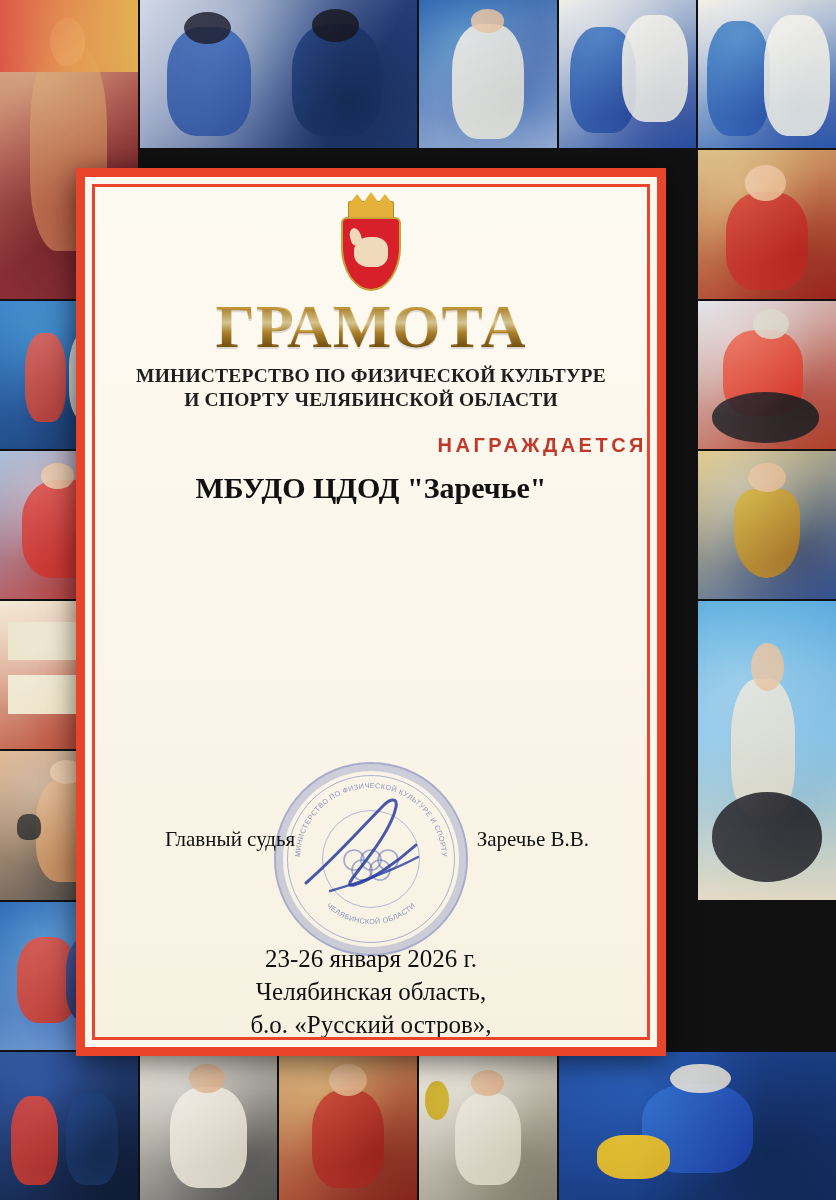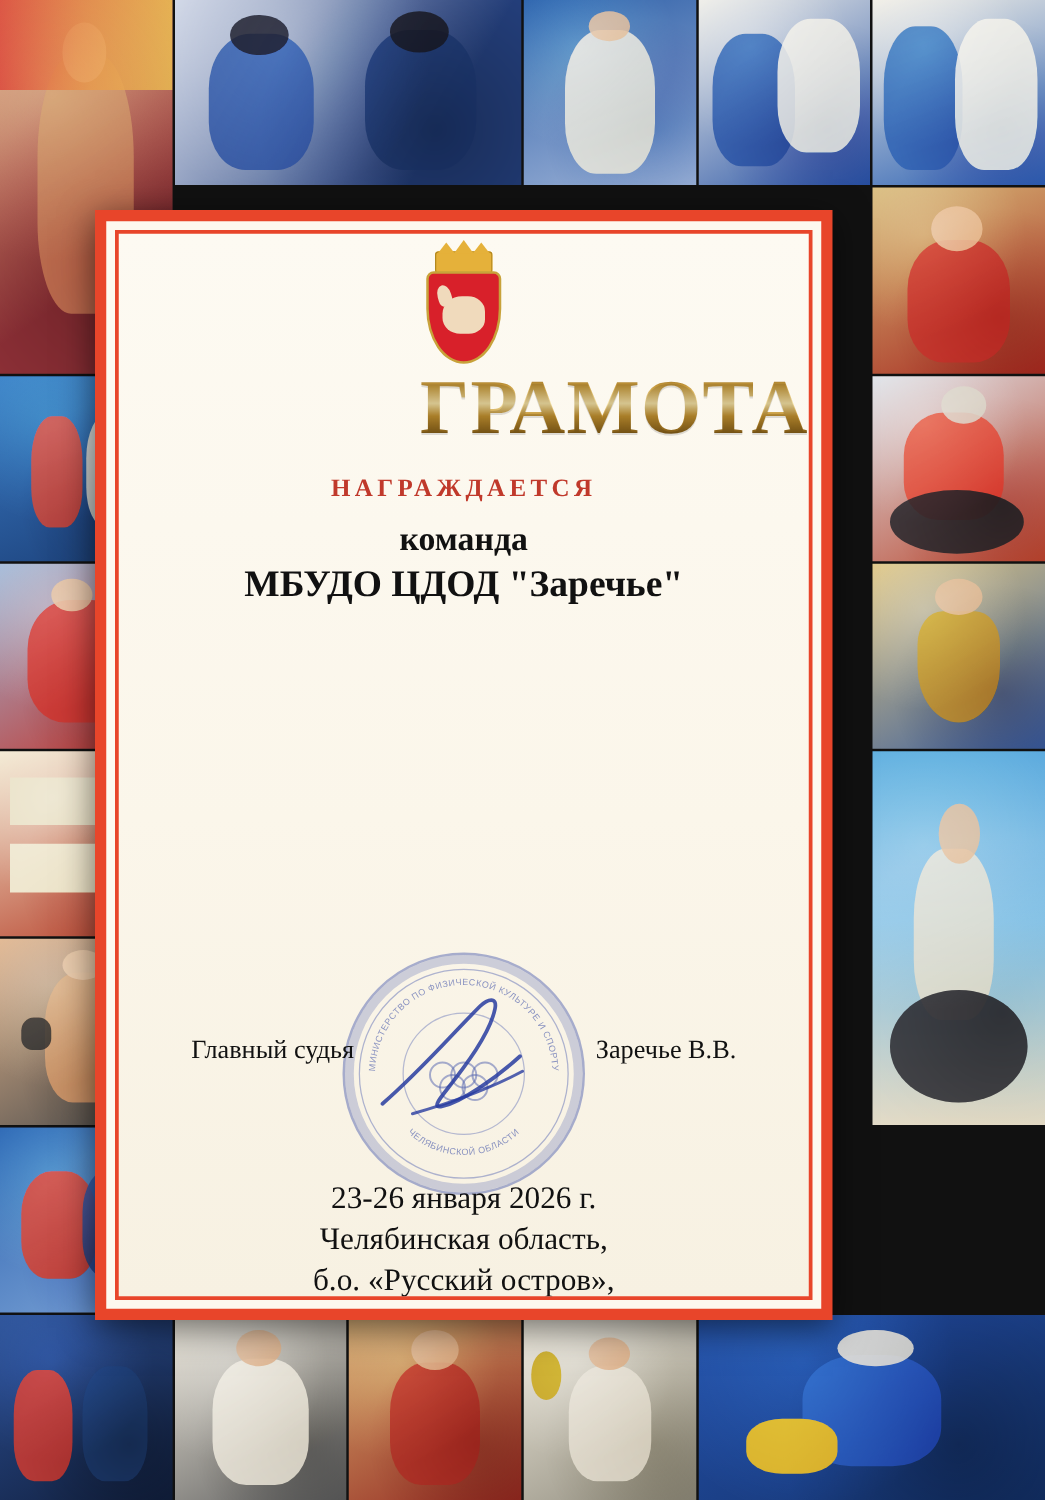--- a/index.html
+++ b/index.html
@@ -152,38 +152,38 @@
     font-family: "Liberation Serif", serif;
     font-weight: bold;
     font-size: 62px;
     letter-spacing: 1px;
     line-height: 1.02;
     background: linear-gradient(180deg, #6b4a12 0%, #c79a3c 22%, #f3e0a4 44%, #c1902f 60%, #7a5514 85%, #4a3008 100%);
     -webkit-background-clip: text;
     background-clip: text;
     color: transparent;
     text-shadow: 0 2px 0 rgba(0,0,0,0.12);
-    text-align: right;
   }
   .ministry {
     margin: 6px 26px 0;
     font-family: "Liberation Serif", serif;
     font-weight: bold;
     font-size: 19.5px;
     line-height: 1.22;
     color: #1e1e1e;
     letter-spacing: 0.2px;
   }
   .awarded {
     margin: 22px 0 0;
-    font-family: Liberation Serif, serif;
+    font-family: Liberation Sans, sans-serif;
     font-weight: bold;
     font-size: 20px;
     letter-spacing: 3.5px;
     color: #c0392b;
+    text-align: right;
   }
   .recipient {
     margin: 12px 0 0;
     font-family: "Liberation Serif", serif;
     font-weight: bold;
     font-size: 27px;
     line-height: 1.25;
     color: #111;
   }
   .recipient .line2 { font-size: 30px; }
@@ -197,21 +197,21 @@
   .event {
     margin: 16px 14px 0;
     font-family: "Liberation Serif", serif;
     font-size: 22px;
     color: #111;
   }
 
   
   .sign-row {
     position: absolute;
-    left: 0; right: 0;
+    left: 12px; right: 0;
     top: 640px;
     display: flex;
     justify-content: space-between;
     padding: 0 58px;
     box-sizing: border-box;
     font-family: "Liberation Serif", serif;
     font-size: 21px;
     color: #111;
   }
 
@@ -388,25 +388,28 @@
         <div class="coat">
           <div class="crown">
               <div class="mid"></div>
             </div>
           <div class="shield"></div>
           <div class="camel"></div>
         </div>
 
         <div class="title">ГРАМОТА</div>
 
+        <div class="ministry">
+          <div>МИНИСТЕРСТВО ПО ФИЗИЧЕСКОЙ КУЛЬТУРЕ</div>
+          <div>И СПОРТУ ЧЕЛЯБИНСКОЙ ОБЛАСТИ</div>
+        </div>
 
         <div class="awarded">НАГРАЖДАЕТСЯ</div>
 
         <div class="recipient">
-          <div>команда</div>
           <div class="line2">МБУДО ЦДОД "Заречье"</div>
         </div>
 
 
 
         <div class="stamp">
           <div class="ring2"></div>
           <div class="ring3"></div>
           <svg viewBox="0 0 190 190" aria-hidden="true">
             <defs>

